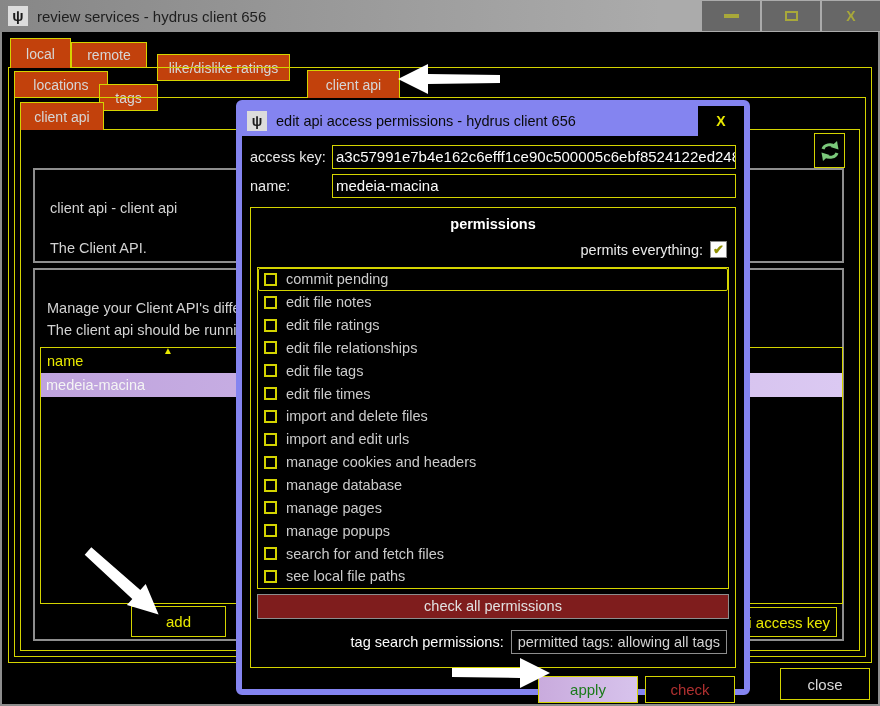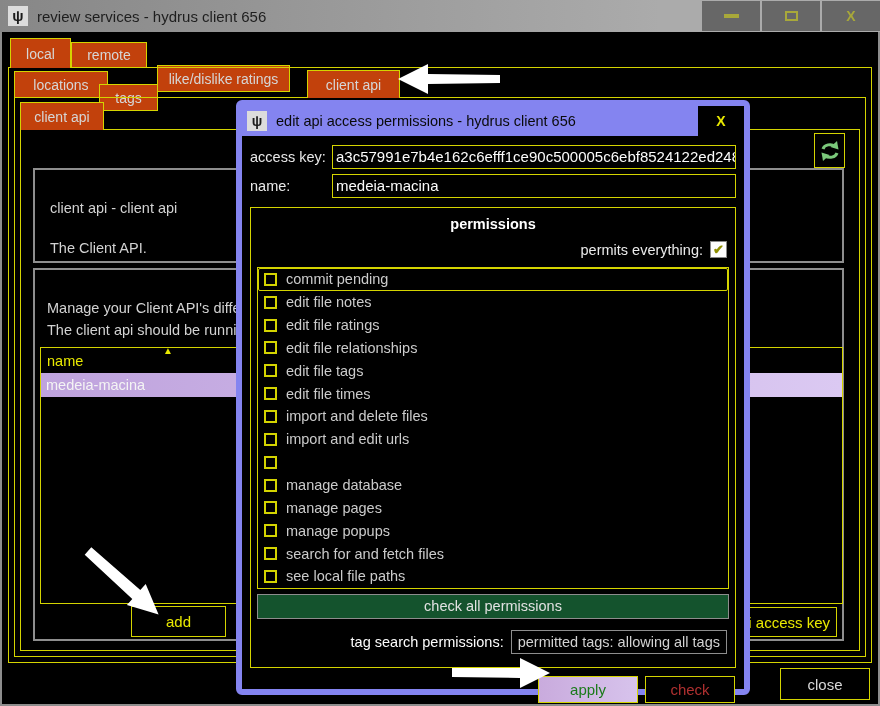--- a/index.html
+++ b/index.html
@@ -24,21 +24,21 @@
   .ytab { position:absolute; background:#c2410c; border:1px solid #d4d400; color:#d6d6d6;
     font-size:14px; display:flex; align-items:center; justify-content:center; }
   .ytab.sel { border-bottom:none; z-index:3; }
   .pane { position:absolute; border:1px solid #d4d400; background:transparent; }
 
   #tab-local   { left:10px; top:38px; width:61px; height:30px; }
   #tab-remote  { left:71px; top:42px; width:76px; height:26px; }
   #pane1 { left:8px; top:67px; width:864px; height:596px; z-index:1; }
   #tab-locations { left:14px; top:71px; width:94px;  height:27px; }
   #tab-tags      { left:99px; top:84px; width:59px;  height:27px; }
-  #tab-ratings   { left:157px; top:65px; width:133px; height:27px; }
+  #tab-ratings   { left:157px; top:54px; width:133px; height:27px; }
   #tab-clientapi { left:307px; top:70px; width:93px;  height:28px; }
   #pane2 { left:14px; top:97px; width:852px; height:560px; z-index:2; }
   #tab-clientapi2 { left:20px; top:102px; width:84px; height:28px; z-index:4; }
   #pane3 { left:20px; top:129px; width:840px; height:522px; z-index:3; }
 
   .refresh-btn { position:absolute; left:814px; top:133px; width:31px; height:35px;
     border:1px solid #d4d400; background:#000; display:flex; align-items:center; justify-content:center; z-index:4; }
 
   .graybox { position:absolute; border:2px solid #8e8e8e; background:#000; z-index:4; }
   #graybox1 { left:33px; top:168px; width:811px; height:95px; }
@@ -80,21 +80,21 @@
   .cb-checked { width:17px; height:17px; background:#fdfdfd; border:1px solid #888;
     color:#8f8f00; font-size:13px; font-weight:bold; display:flex; align-items:center; justify-content:center; }
 
   .perm-list { border:1px solid #d4d400; }
   .perm-item { height:22.85px; display:flex; align-items:center; padding-left:5px;
     border:1px solid transparent; color:#cbcbcb; font-size:14.5px; }
   .perm-item.focused { border:1px solid #d4d400; border-radius:2px; }
   .cb { width:13px; height:13px; border:2px solid #d4d400; background:#000; margin-right:9px; flex:none; }
 
   .checkall-btn { margin-top:5px; border:1px solid #8d8d8d; height:25px; color:#e2e2e2; font-size:14.5px;
-    display:flex; align-items:center; justify-content:center; background:#14532d; }
+    display:flex; align-items:center; justify-content:center; background:#7f1d1d; }
   .tagsearch-row { margin:11px 2px 7px 0; display:flex; justify-content:flex-end; align-items:center; gap:7px; }
   .tagsearch-row .lbl { color:#fdfdfd; font-size:14.5px; }
   .tagsearch-btn { border:1px solid #8d8d8d; padding:3px 6px; color:#d2d2d2; font-size:14.5px; background:#000; }
 
   .d-footer { flex:none; display:flex; justify-content:flex-end; align-items:center; gap:7px; padding:8px 1px 8px 0; }
   .apply-btn { width:100px; height:27px; border:1px solid #d4d400;
     background:linear-gradient(to right,#c9abdd,#d7c3ec); color:#1a7a1a; font-size:15px;
     display:flex; align-items:center; justify-content:center; }
   .cancel-btn { width:90px; height:27px; border:1px solid #d4d400; background:#000; color:#b03030;
     font-size:15px; display:flex; align-items:center; justify-content:center; }
@@ -221,20 +221,21 @@
           <div class="perm-item">
               <span class="cb"></span>
               <span>import and delete files</span>
             </div>
           <div class="perm-item">
               <span class="cb"></span>
               <span>import and edit urls</span>
             </div>
           <div class="perm-item">
               <span class="cb"></span>
+              <span>manage cookies and headers</span>
             </div>
           <div class="perm-item">
               <span class="cb"></span>
               <span>manage database</span>
             </div>
           <div class="perm-item">
               <span class="cb"></span>
               <span>manage pages</span>
             </div>
           <div class="perm-item">

